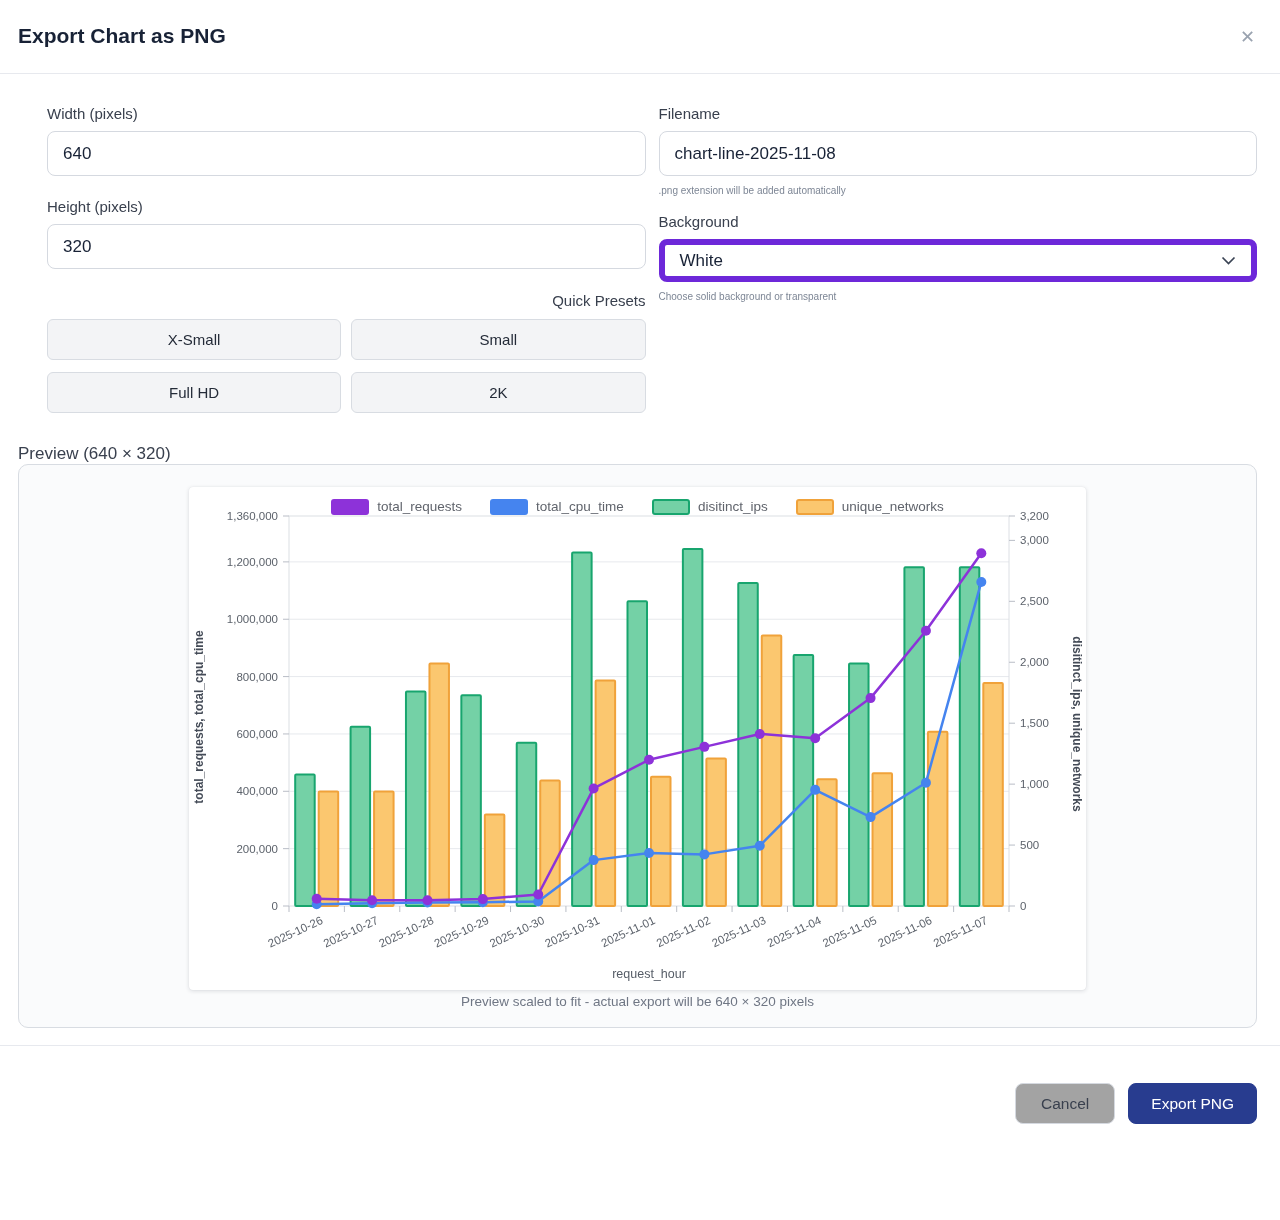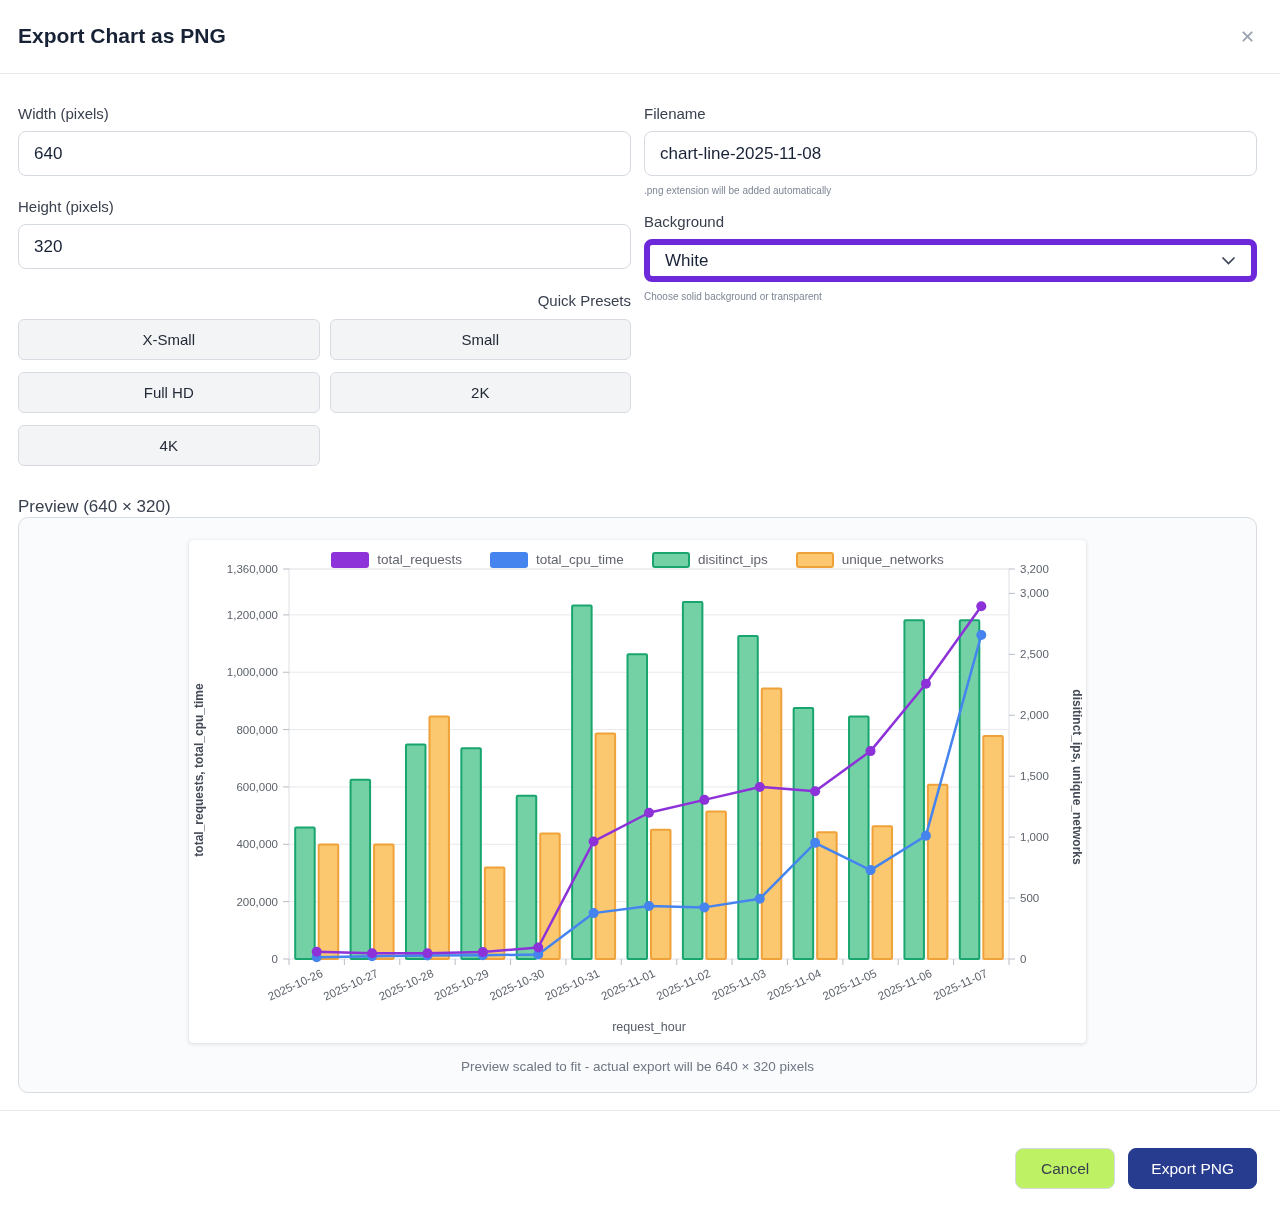--- a/index.html
+++ b/index.html
@@ -7,21 +7,21 @@
   body {
     width:1280px; min-height:1220px;
     font-family:"Liberation Sans", sans-serif;
     color:#182236;
   }
   .modal-header { position:relative; padding:24px 18px 25px 18px; border-bottom:1px solid #e7e9ee; }
   .modal-title { margin:0; font-size:21px; font-weight:700; color:#182236; }
   .close-btn { position:absolute; right:25px; top:28px; font-size:18px; color:#9aa3b0; cursor:pointer; line-height:1; }
 
   .modal-body { padding:31px 23px 0 18px; }
-  .grid2 { display:grid; grid-template-columns:1fr 1fr; column-gap:13px; align-items:start; }
+  .grid2 { display:grid; grid-template-columns:1fr 1fr; column-gap:13px; align-items:start;margin-left:29px; }
 
   .field-label { display:block; font-size:15px; color:#39404e; margin:0 0 9px 0; }
   .text-input {
     width:100%; height:45px; border:1px solid #d5d9e0; border-radius:8px;
     padding:15px 15px; font-size:17px; color:#182236; font-family:inherit; background:#fff; outline:none;
   }
   .mt22 { margin-top:22px; }
   .mt17 { margin-top:17px; }
   .hint { font-size:10px; color:#7d8695; margin-top:9px; }
 
@@ -49,28 +49,28 @@
     box-shadow:0 1px 4px rgba(20,30,50,.14), 0 0 1px rgba(20,30,50,.1);
     padding-top:10px;
   }
   .legend { height:19px; display:flex; justify-content:center; align-items:center; gap:28px; }
   .legend-item { display:flex; align-items:center; gap:8px; }
   .legend-swatch { width:38px; height:16px; border-radius:3px; }
   .legend-label { font-size:13.5px; color:#60646c; }
   #chart { display:block; overflow:visible; }
   svg text { font-family:"Liberation Sans", sans-serif; }
 
-  .preview-caption { text-align:center; font-size:13.5px; color:#6f7684; padding:16px 0 18px 0; }
+  .preview-caption { text-align:center; font-size:13.5px; color:#6f7684; padding:4px 0 18px 0; }
 
   .modal-footer {
     margin-top:17px; border-top:1px solid #e7e9ee;
     padding:37px 23px 0 23px; display:flex; justify-content:flex-end; gap:13px;
   }
   .btn { height:41px; border-radius:8px; font-size:15.5px; font-family:inherit; cursor:pointer; }
-  .btn-cancel { background:#bef264; border:1px solid #d5d9e0; color:#39404e; padding:0 25px; }
+  .btn-cancel { background:#a3a3a3; border:1px solid #d5d9e0; color:#39404e; padding:0 25px; }
   .btn-primary { background:#283c8f; border:1px solid #283c8f; color:#fff; padding:0 22px; font-weight:500; }
 </style>
 </head>
 <body>
 
 <div class="modal">
 
   <div class="modal-header">
     <h1 class="modal-title">Export Chart as PNG</h1>
     <span class="close-btn">✕</span>
@@ -84,21 +84,20 @@
 
         <label class="field-label mt22">Height (pixels)</label>
         <input class="text-input" value="320" style="">
 
         <div class="field-label presets-label">Quick Presets</div>
         <div class="presets-grid" id="presets">
             <button class="preset-btn">X-Small</button>
             <button class="preset-btn">Small</button>
             <button class="preset-btn">Full HD</button>
             <button class="preset-btn">2K</button>
-            <button class="preset-btn">4K</button>
           </div>
       </div>
 
       <div>
         <label class="field-label">Filename</label>
         <input class="text-input" value="chart-line-2025-11-08" style="">
         <div class="hint">.png extension will be added automatically</div>
 
         <label class="field-label mt17">Background</label>
         <div class="select-box">

